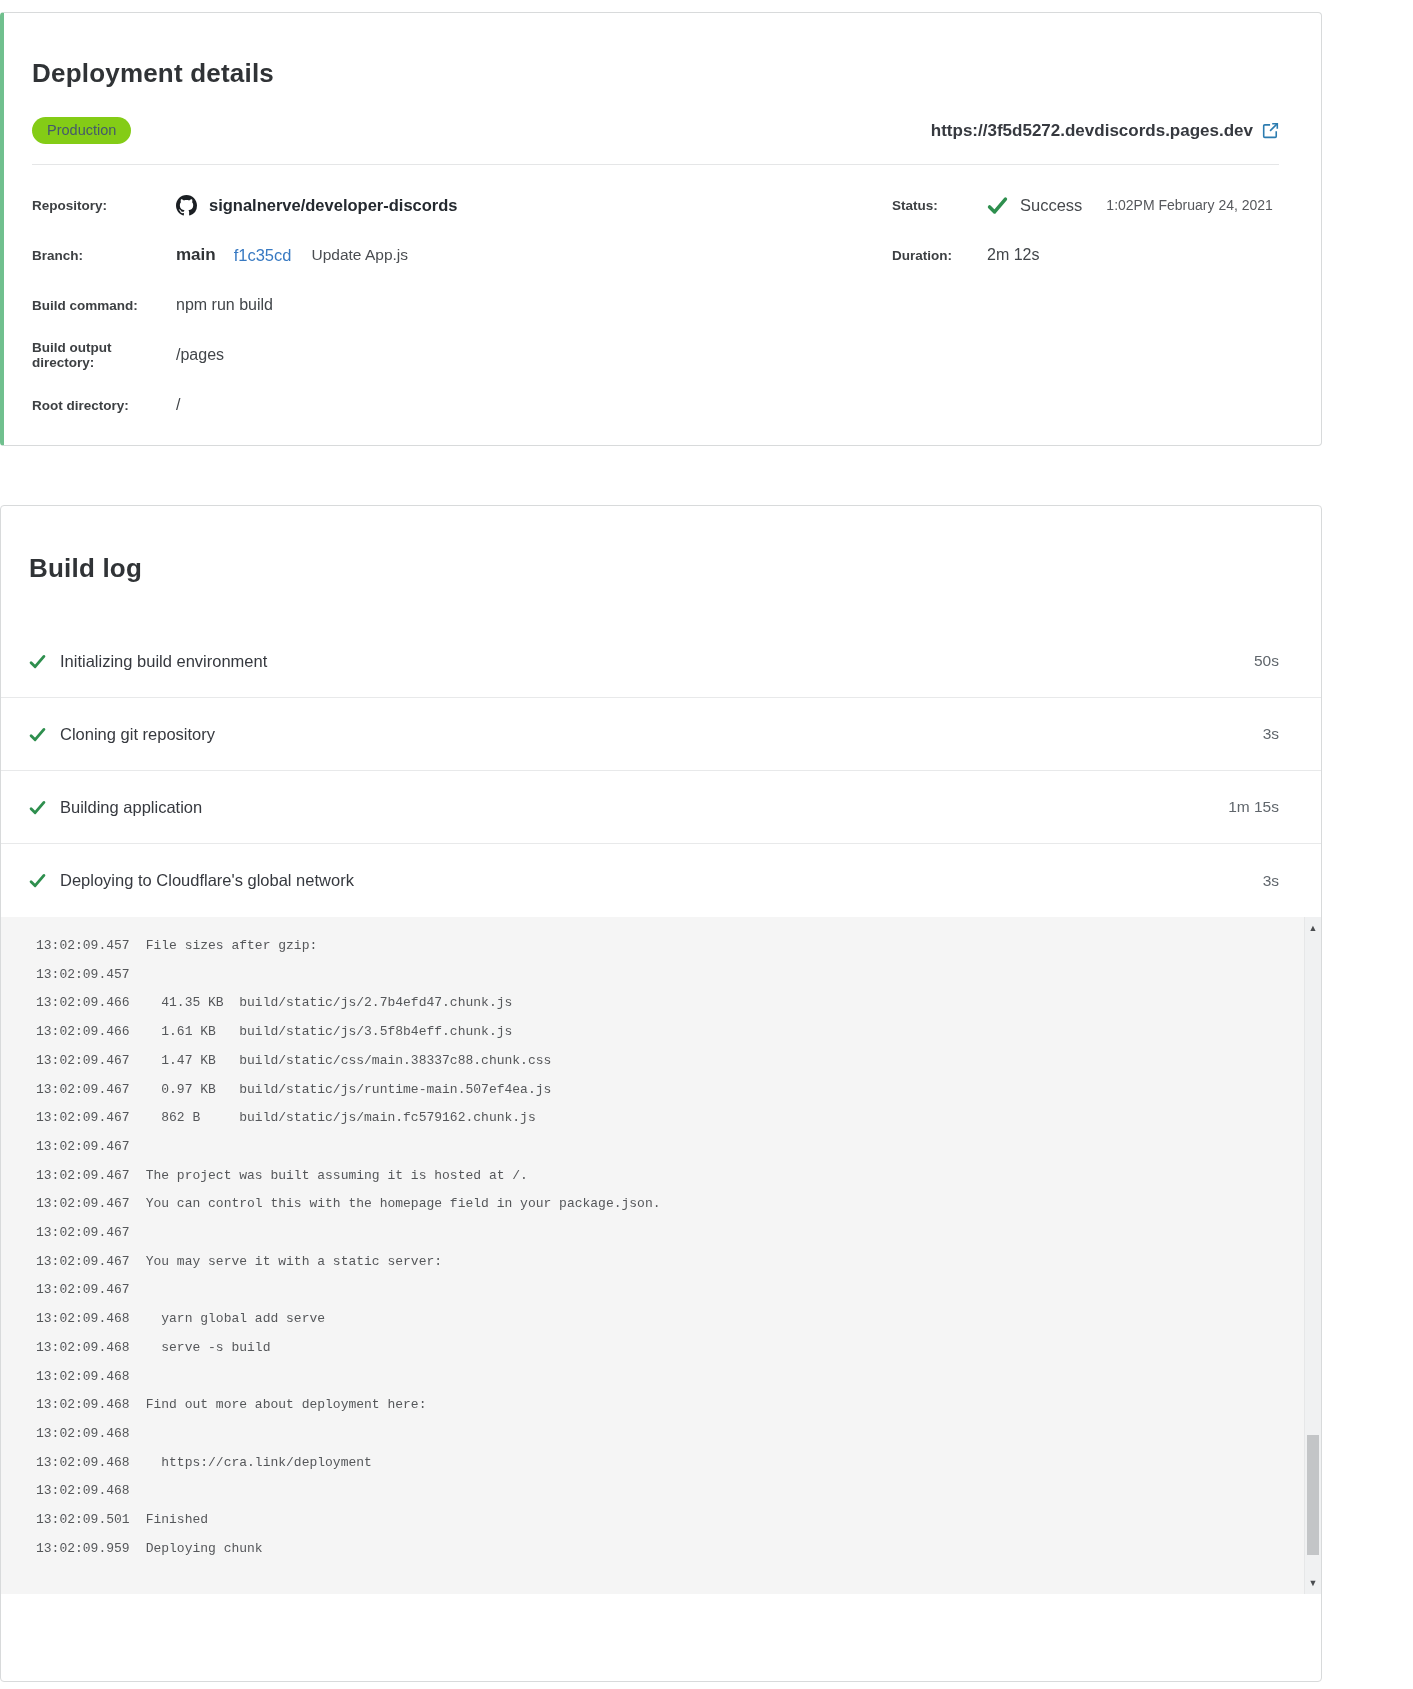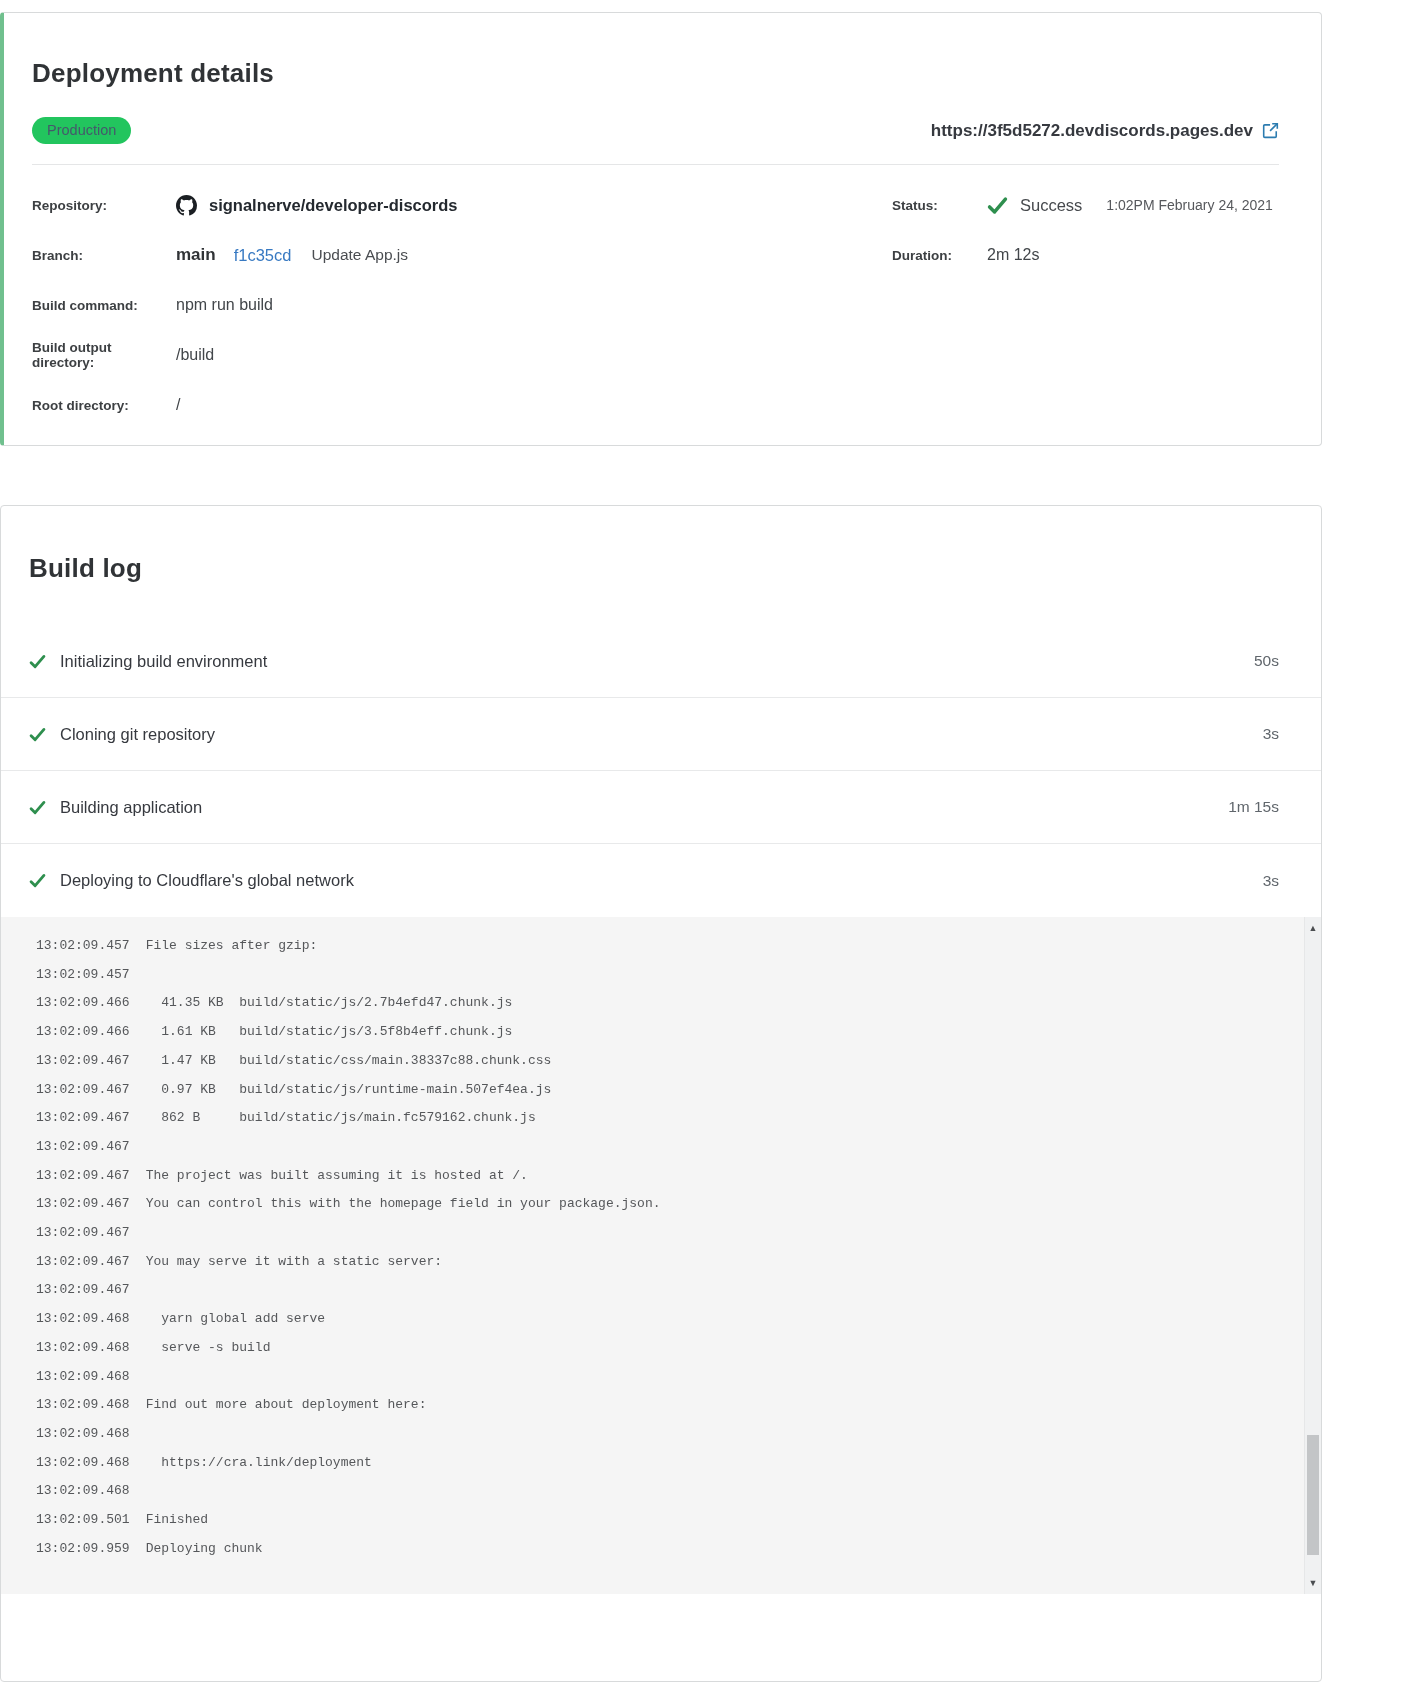--- a/index.html
+++ b/index.html
@@ -16,21 +16,21 @@
     margin-top:12px;
     border-left:4px solid #70c08e;
     padding:44px 42px 26px 28px;
   }
   .card--buildlog { margin-top:59px; padding-bottom:87px; }
 
   h1 { margin:0; font-size:26px; line-height:32px; font-weight:700; color:#303336; letter-spacing:.2px; }
 
   .badge-row { display:flex; justify-content:space-between; align-items:center; margin-top:28px; }
   .badge {
-    background:#22c55e; color:#45596b; font-size:14.5px; line-height:16px;
+    background:#84cc16; color:#45596b; font-size:14.5px; line-height:16px;
     padding:5px 15px 6px; border-radius:14px; display:inline-block;
   }
   .url-link { display:flex; align-items:center; gap:9px; font-size:17px; font-weight:700; color:#36393f; text-decoration:none; cursor:pointer; }
 
   .divider { border-top:1px solid #e5e6e7; margin-top:20px; }
 
   .details { display:flex; padding-top:26px; }
   .col-left { width:860px; }
   .col-right { flex:1; }
   .drow { display:flex; align-items:center; height:28px; margin-bottom:22px; }
@@ -128,21 +128,21 @@
         <span class="commit-msg">Update App.js</span>
       </div>
 
       <div class="drow">
         <span class="dlabel">Build command:</span>
         <span class="dvalue">npm run build</span>
       </div>
 
       <div class="drow">
         <span class="dlabel">Build output directory:</span>
-        <span class="dvalue">/build</span>
+        <span class="dvalue">/pages</span>
       </div>
 
       <div class="drow">
         <span class="dlabel">Root directory:</span>
         <span class="dvalue">/</span>
       </div>
 
     </div>
 
     <div class="col-right">

